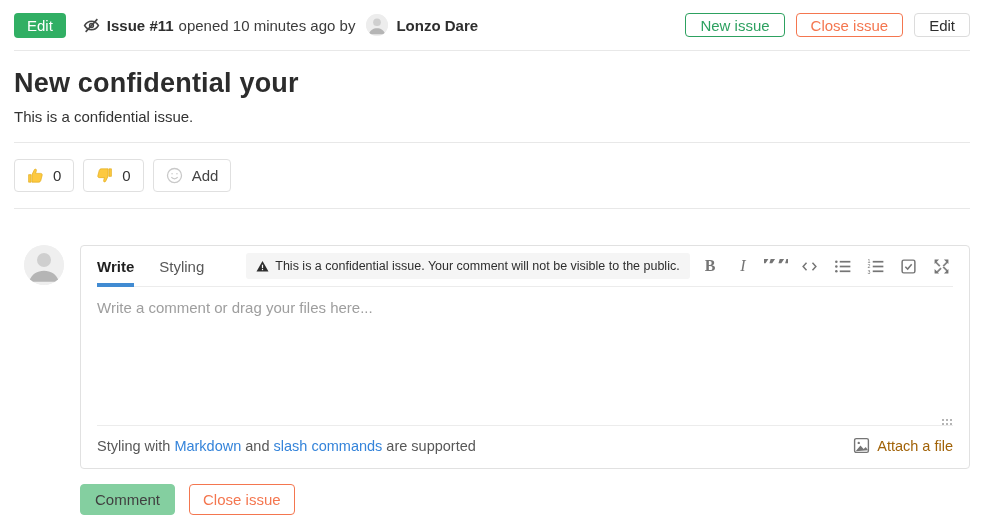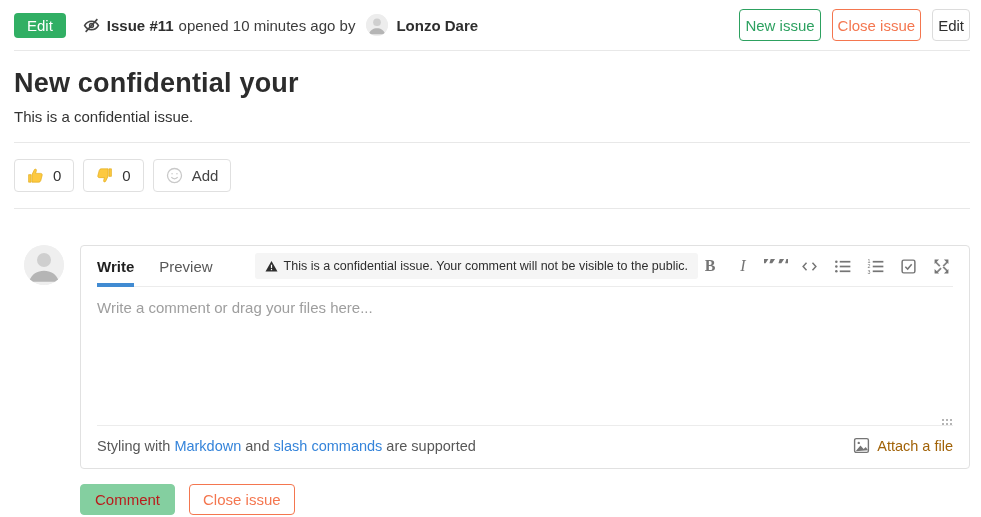--- a/index.html
+++ b/index.html
@@ -9,21 +9,21 @@
 
   
   .issue-header { display: flex; align-items: center; height: 51px; border-bottom: 1px solid #e8e8e8; font-size: 15px; }
   .badge-open { background: #31af64; color: #fff; font-size: 15px; padding: 4px 13px; border-radius: 4px; cursor: default; }
   .conf-icon { margin: 0 7px 0 17px; display: inline-flex; color: #454545; }
   .issue-ref { font-weight: bold; }
   .opened-text { margin-left: 5px; color: #3c3c3c; }
   .avatar-sm { width: 22px; height: 22px; border-radius: 50%; background: #ededed; overflow: hidden; margin: 0 8px 0 11px; flex: none; }
   .author-name { font-weight: bold; }
   .header-actions { margin-left: auto; display: flex; gap: 11px; }
-  .btn { font-family: inherit; font-size: 15px; height: 32px; padding: 0 5px; border-radius: 4px; background: #fff; cursor: pointer; }
+  .btn { font-family: inherit; font-size: 15px; height: 24px; padding: 0 14px; border-radius: 4px; background: #fff; cursor: pointer; }
   .btn-green-outline { border: 1px solid #2da160; color: #2da160; }
   .btn-orange-outline { border: 1px solid #f4764f; color: #f4764f; }
   .btn-gray-outline { border: 1px solid #dcdcdc; color: #2e2e2e; }
 
   
   .issue-body { border-bottom: 1px solid #e8e8e8; padding-bottom: 17px; }
   .issue-title { font-size: 27px; font-weight: bold; color: #2c2c2c; margin-top: 17px; letter-spacing: .2px; }
   .issue-desc { font-size: 15px; margin-top: 9px; color: #333; }
 
   
@@ -58,21 +58,21 @@
   .resize-line { margin: 0 16px; border-top: 1px solid #ececec; position: relative; }
   .grip { position: absolute; right: 0; top: -9px; width: 13px; height: 9px;
     background-image: radial-gradient(#b5b5b5 1px, transparent 1.2px); background-size: 4px 4px; background-position: bottom right; cursor: nwse-resize; }
   .cf-footer { display: flex; align-items: flex-end; justify-content: space-between; padding: 11px 16px 14px; font-size: 14.5px; color: #585858; }
   .cf-footer a { color: #3584da; text-decoration: none; cursor: pointer; }
   .attach { display: inline-flex; align-items: center; gap: 7px; color: #a16207; cursor: pointer; background: none; border: none; font-size: 14.5px; font-family: inherit; }
   .attach svg { width: 17px; height: 17px; color: #757575; }
 
   
   .form-actions { display: flex; gap: 14px; margin-top: 15px; }
-  .btn-comment { background: #84cfa0; border: 1px solid #84cfa0; color: #b91c1c; font-size: 15px; height: 31px; padding: 0 14px;
+  .btn-comment { background: #84cfa0; border: 1px solid #84cfa0; color: #404040; font-size: 15px; height: 31px; padding: 0 14px;
     border-radius: 4px; font-family: inherit; cursor: not-allowed; }
   .btn-close-bottom { background: #fff; border: 1px solid #f4764f; color: #f4764f; font-size: 15px; height: 31px; padding: 0 13px;
     border-radius: 4px; font-family: inherit; cursor: pointer; }
 </style>
 </head>
 <body>
 
 <div class="page">
 
   <div class="issue-header">
@@ -138,21 +138,21 @@
           <circle cx="12" cy="12" r="12" fill="#efefef"></circle>
           <circle cx="12" cy="9" r="4.2" fill="#cfcfcf"></circle>
           <path d="M3 22c1.5-4.5 5-6.5 9-6.5s7.5 2 9 6.5" fill="#b5b5b5"></path>
         </svg>
     </span>
     <div class="form-col">
       <div class="comment-box">
 
         <div class="cf-header">
           <button class="tab active">Write</button>
-          <button class="tab">Preview</button>
+          <button class="tab">Styling</button>
           <span class="conf-warning">
             <svg width="13" height="13" viewBox="0 0 16 16">
               <path fill="#2e2e2e" d="M8 1.2 15.4 14H.6L8 1.2z"></path>
               <rect x="7.25" y="5.8" width="1.5" height="4.2" fill="#fff"></rect>
               <rect x="7.25" y="11" width="1.5" height="1.5" fill="#fff"></rect>
             </svg>
             <span>This is a confidential issue. Your comment will not be visible to the public.</span>
           </span>
           <span class="md-toolbar">
             <button class="tb-btn tb-b">B</button>

